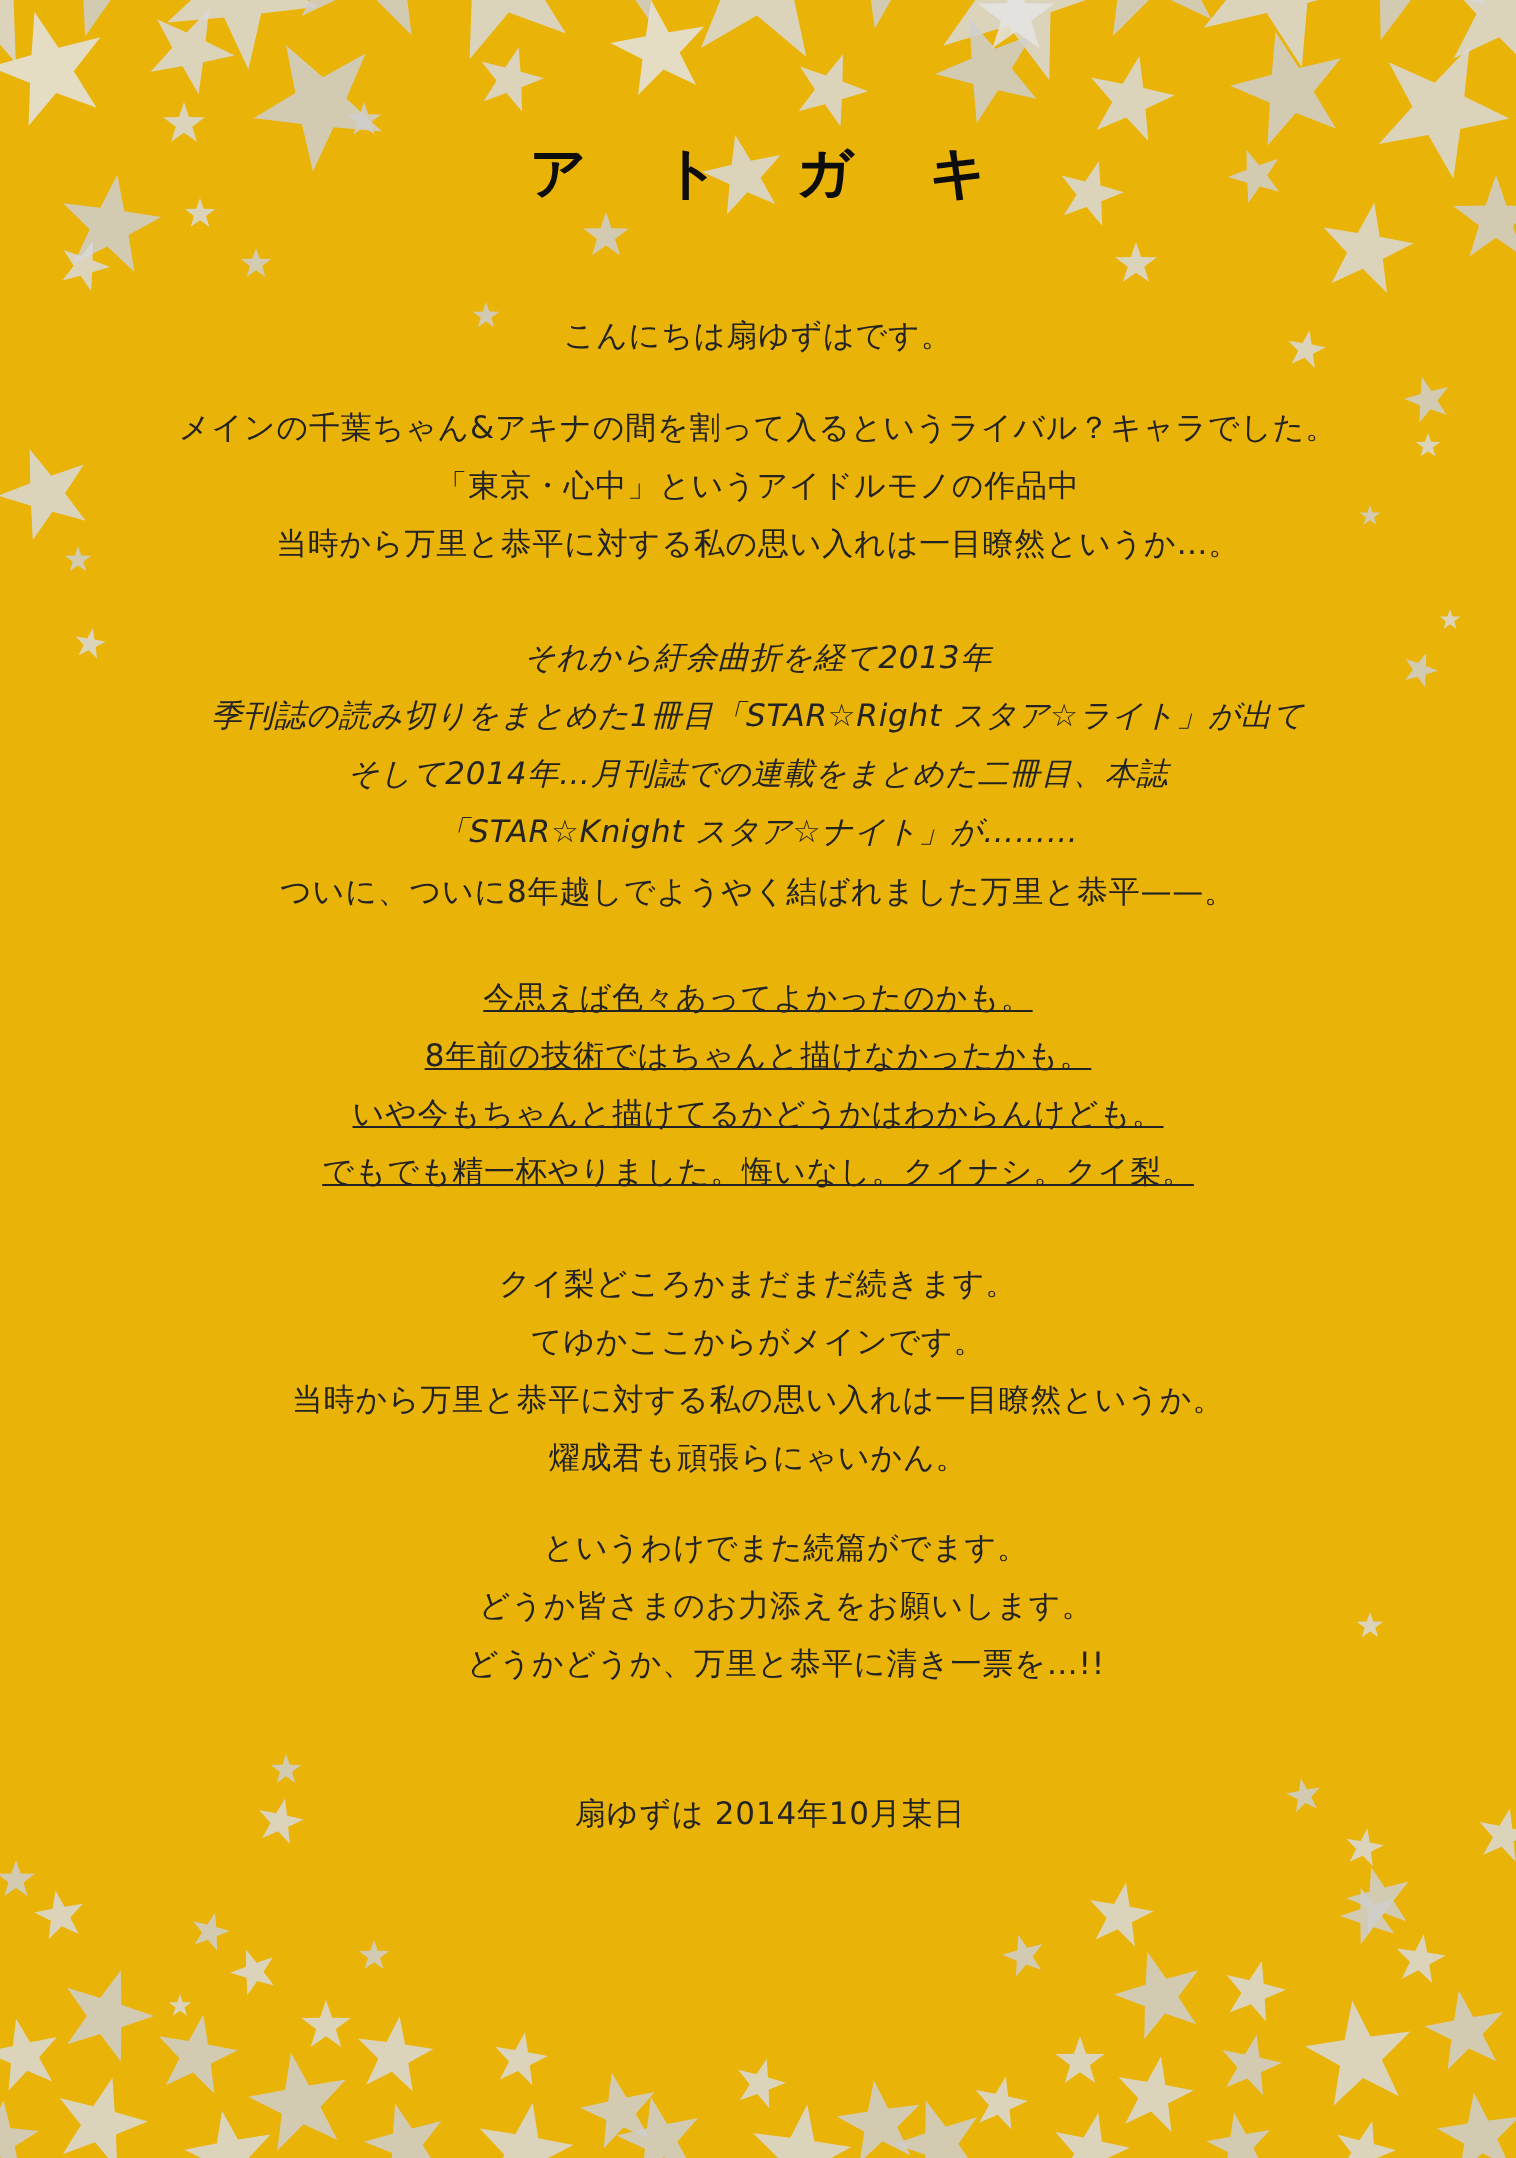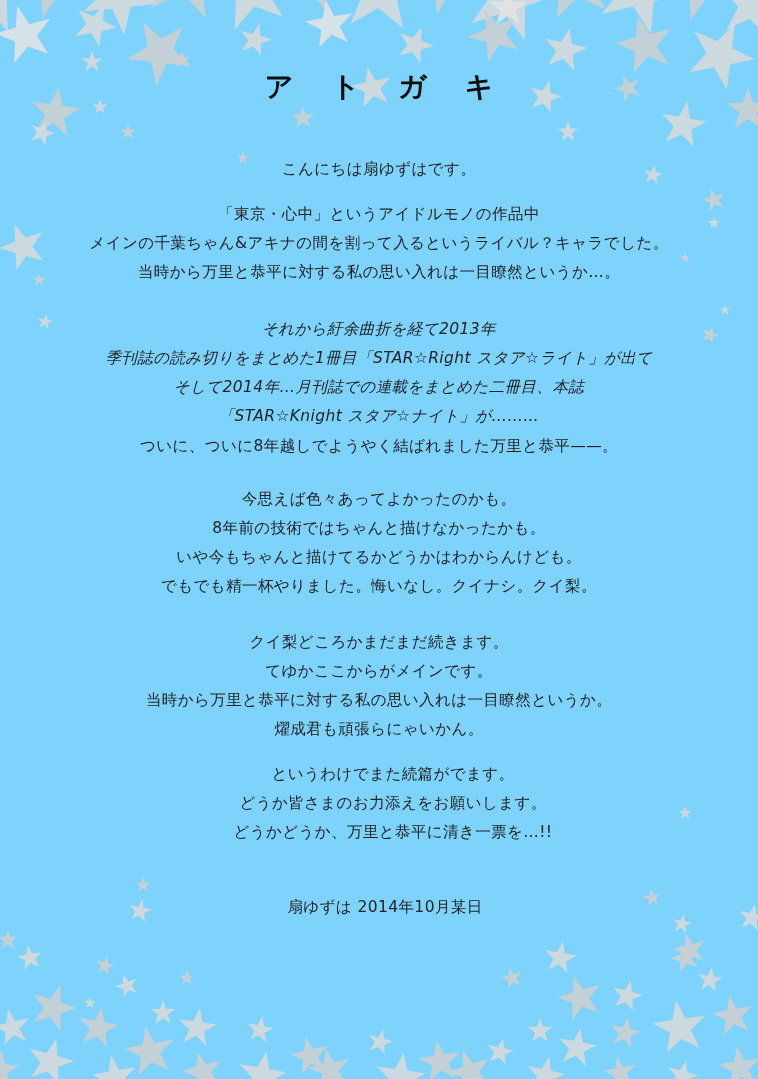--- a/index.html
+++ b/index.html
@@ -1,20 +1,20 @@
 <!DOCTYPE html>
 <html><head>
 <meta charset="utf-8">
 <style>
   html, body { margin: 0; padding: 0; background: #ffffff; }
   .page {
     position: relative;
     width: 758px;
     height: 1079px;
-    background: #7dd3fc;
+    background: #eab308;
     overflow: hidden;
     font-family: "DejaVu Sans", sans-serif;
   }
   .stars {
     position: absolute;
     left: 0; top: 0;
     width: 758px; height: 1079px;
     z-index: 0;
     pointer-events: none;
   }
@@ -33,33 +33,33 @@
   .title {
     margin: 0;
     font-size: 28px;
     line-height: 34px;
     font-weight: bold;
     color: #0d0d0d;
     letter-spacing: 38px;
     padding-left: 38px; 
   }
   p { margin: 0; }
-  .greeting   { margin-top: 50px; font-family: Liberation Serif, serif; }
+  .greeting   { margin-top: 50px; }
   .para-1     { margin-top: 17px; }
   .para-2     { margin-top: 28px; font-style: italic; }
   .headline {
     margin-top: 13px;
     font-size: 31px;
     line-height: 38px;
     font-weight: bold;
     color: #000000;
     letter-spacing: 1px;
   }
   .subline    { margin-top: 1px; }
-  .para-3     { margin-top: 24px; }
+  .para-3     { margin-top: 24px; text-decoration: underline; }
   .para-4     { margin-top: 27px; }
   .para-5     { margin-top: 16px; margin-left: 28px; }
   .signature  { margin-top: 46px; margin-left: 12px; }
 </style>
 </head>
 <body>
 
 <div class="page">
 
   <svg class="stars" width="758" height="1079" viewBox="0 0 758 1079" xmlns="http://www.w3.org/2000/svg">
@@ -159,22 +159,22 @@
       <polygon points="0,-48 11.2,-15.4 45.7,-14.8 18.1,5.9 28.2,38.8 0,19 -28.2,38.8 -18.1,5.9 -45.7,-14.8 -11.2,-15.4" transform="translate(115 1078) rotate(-10) scale(0.479)" fill="#d9d9d9" fill-opacity="0.85"></polygon>
     </svg>
 
   <div class="content">
 
     <h1 class="title">アトガキ</h1>
 
     <p class="greeting">こんにちは扇ゆずはです。</p>
 
     <div class="para para-1">
+      <p>メインの千葉ちゃん&amp;アキナの間を割って入るというライバル？キャラでした。</p>
       <p>「東京・心中」というアイドルモノの作品中</p>
-      <p>メインの千葉ちゃん&amp;アキナの間を割って入るというライバル？キャラでした。</p>
       <p>当時から万里と恭平に対する私の思い入れは一目瞭然というか…。</p>
     </div>
 
     <div class="para para-2">
       <p>それから紆余曲折を経て2013年</p>
       <p>季刊誌の読み切りをまとめた1冊目「STAR☆Right スタア☆ライト」が出て</p>
       <p>そして2014年…月刊誌での連載をまとめた二冊目、本誌</p>
       <p>「STAR☆Knight スタア☆ナイト」が………</p>
     </div>
 

